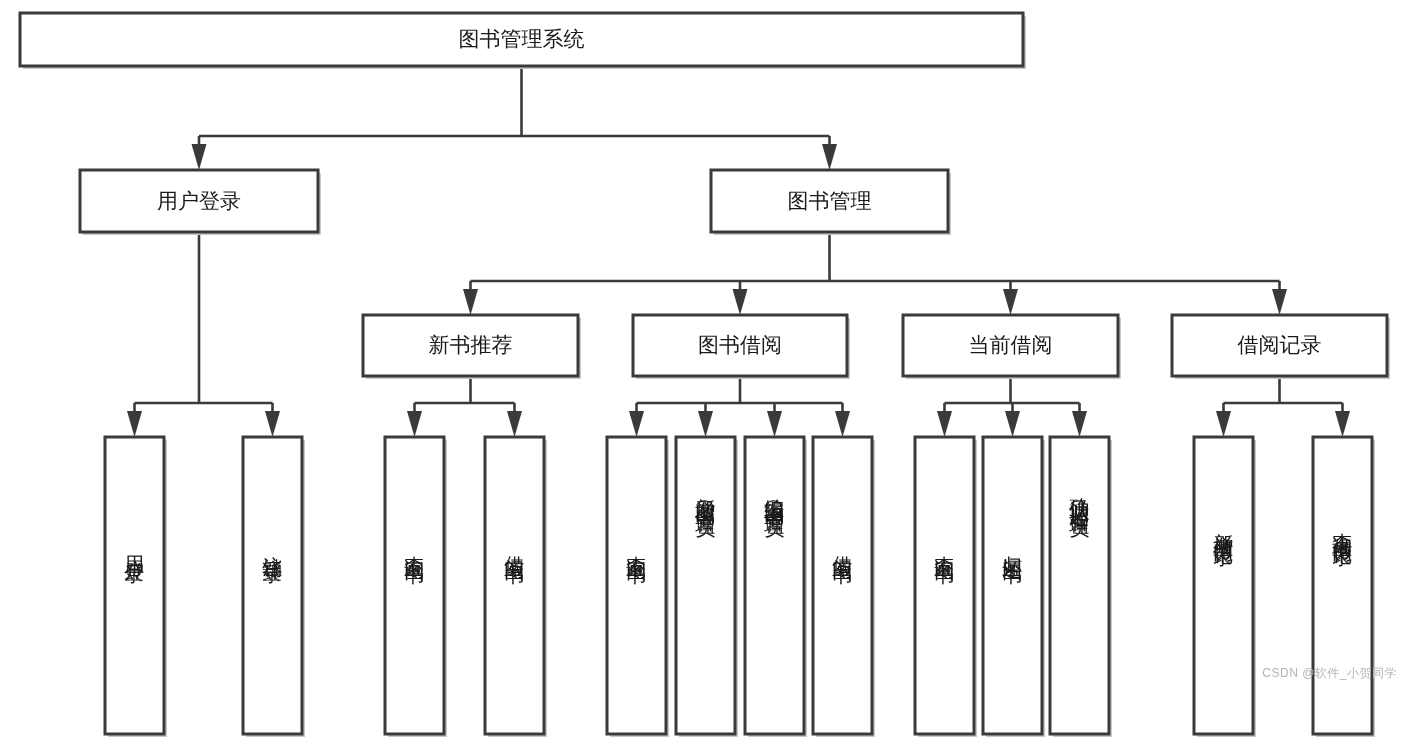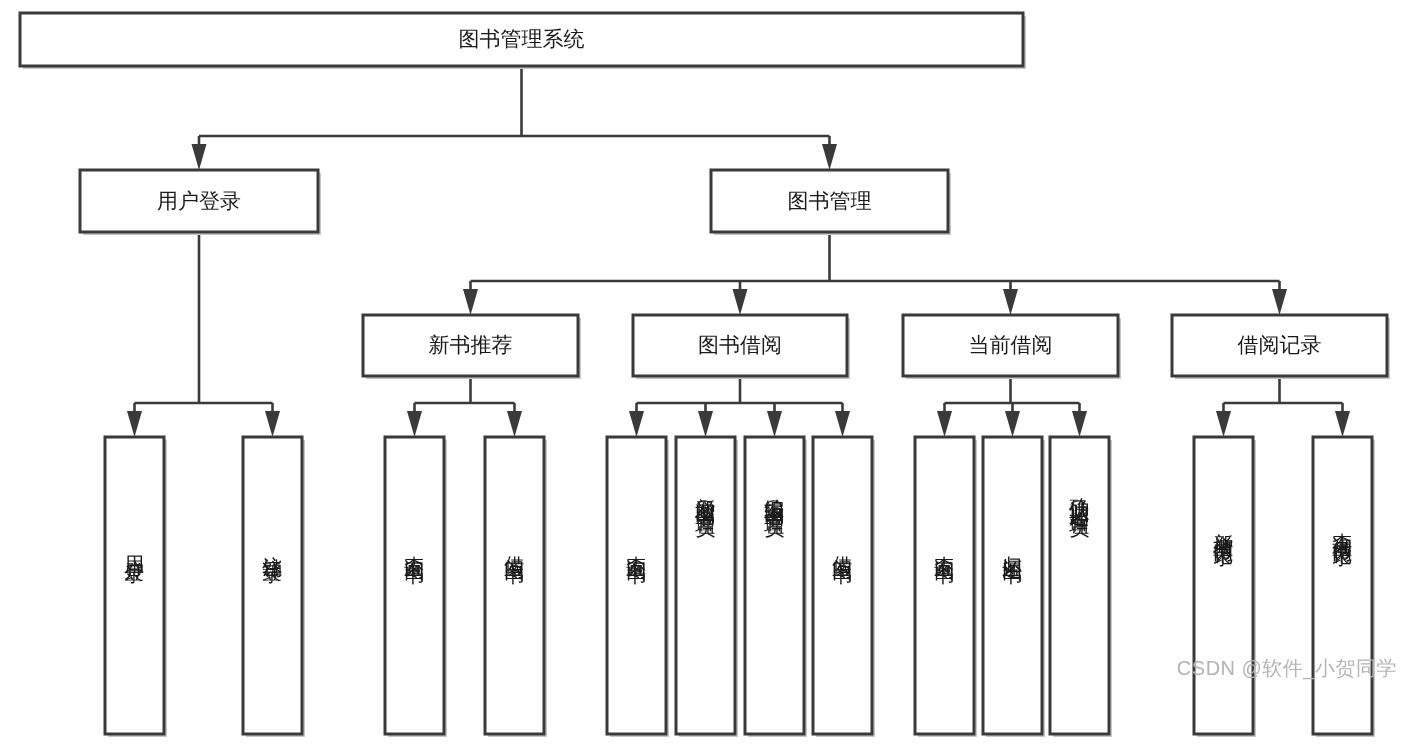--- a/index.html
+++ b/index.html
@@ -68,21 +68,21 @@
     line-height: 1.32;
     letter-spacing: 3px;
     color: #1a1a1a;
     white-space: nowrap;
   }
   #watermark {
     position: absolute;
     right: 8px;
     bottom: 4px;
     font-family: "Liberation Sans", "DejaVu Sans", sans-serif;
-    font-size: 20px;
+    font-size: 12px;
     color: #b4b4b4;
     letter-spacing: 0.5px;
     white-space: nowrap;
   }
 </style>
 </head>
 <body>
 
 <div id="diagram-root">
 

